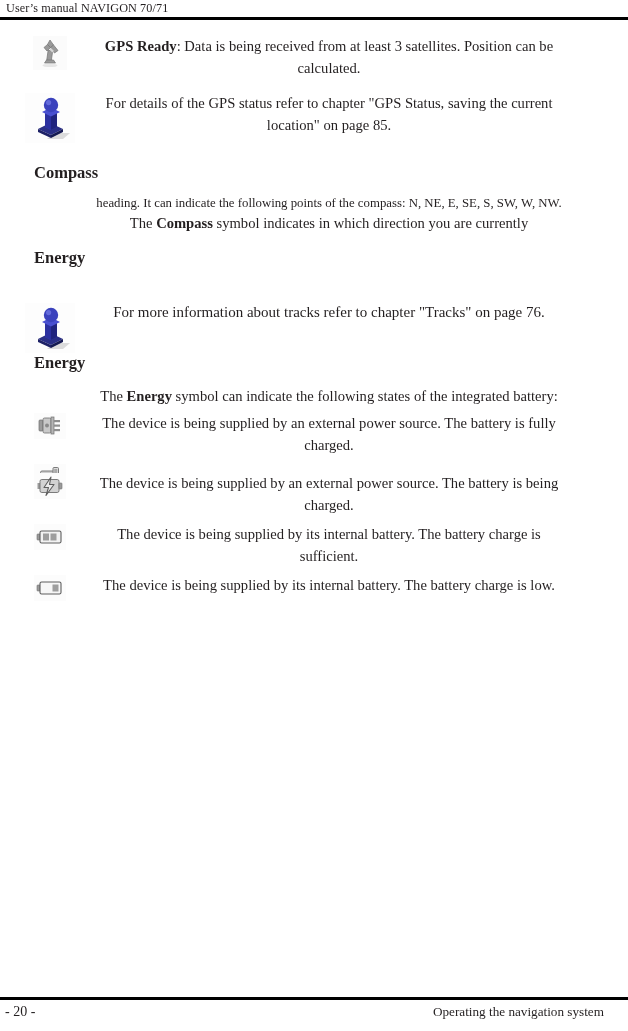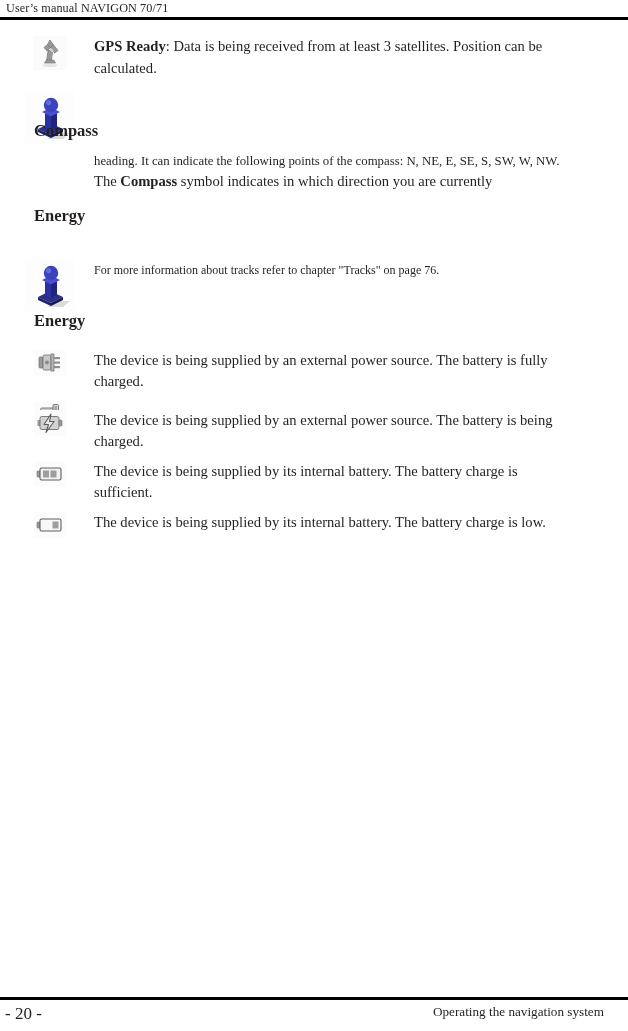--- a/index.html
+++ b/index.html
@@ -63,21 +63,21 @@
     left: 0;
     top: 0px;
     width: 628px;
     height: 3px;
     background: #000000;
   }
   .footer-page {
     position: absolute;
     left: 5px;
     top: 7px;
-    font-size: 17px;
+    font-size: 14px;
     color: #231f20;
     white-space: nowrap;
   }
   .footer-chapter {
     position: absolute;
     right: 24px;
     top: 7px;
     font-size: 13.2px;
     color: #231f20;
     white-space: nowrap;
@@ -105,27 +105,27 @@
     display: flex;
     align-items: flex-start;
     justify-content: center;
   }
   .txt {
     margin: 0 0 0 94px;
     width: 470px;
     font-size: 14.6px;
     line-height: 21.5px;
     color: #231f20;
-    text-align: left;
+    text-align: center;
   }
   .txt b { font-weight: bold; }
 
   
   .txt-note {
-    font-size: 12px;
+    font-size: 15px;
     line-height: 19px;
   }
   .txt-small {
     font-size: 12.8px;
     line-height: 19px;
   }
 
   
   .heading {
     margin: 0 0 0 34px;
@@ -209,20 +209,21 @@
             <polygon points="20,18 20,34 26,37 26,21" fill="#2b30a0"></polygon>
             <polygon points="26,21 26,37 32,34 32,18" fill="#20247e"></polygon>
 
             <polygon points="17,19 26,14.5 35,19 26,23.5" fill="#4950d0"></polygon>
 
             <circle cx="26" cy="12" r="7.2" fill="#3b42bd"></circle>
             <circle cx="23.6" cy="9.6" r="2.6" fill="#6b72e0" opacity="0.85"></circle>
           </svg>
         </span>
       </div>
+      <p class="txt">For details of the GPS status refer to chapter "GPS Status, saving the current location" on page 85.</p>
     </div>
 
     <div class="sp-26"></div>
 
     <div class="row">
       <h2 class="heading">Compass</h2>
     </div>
 
     <div class="sp-10"></div>
 
@@ -264,20 +265,23 @@
     </div>
 
     <div class="sp-30"></div>
 
     <div class="row">
       <h2 class="heading">Energy</h2>
     </div>
 
     <div class="sp-12"></div>
 
+    <div class="row">
+      <p class="txt"><span>The </span><b>Energy</b><span> symbol can indicate the following states of the integrated battery:</span></p>
+    </div>
 
     <div class="sp-6"></div>
 
     <div class="row">
       <div class="gutter">
         <span>
           <svg class="icon-svg" width="32" height="26" viewBox="0 0 32 26">
             <rect x="0" y="0" width="32" height="26" fill="#fcfcfc"></rect>
             <rect x="5" y="7" width="4" height="11" rx="1" fill="#9b9b9b" stroke="#6e6e6e" stroke-width="0.7"></rect>
             <rect x="9" y="5" width="8" height="15" rx="1.5" fill="#c9c9c9" stroke="#6e6e6e" stroke-width="0.8"></rect>

